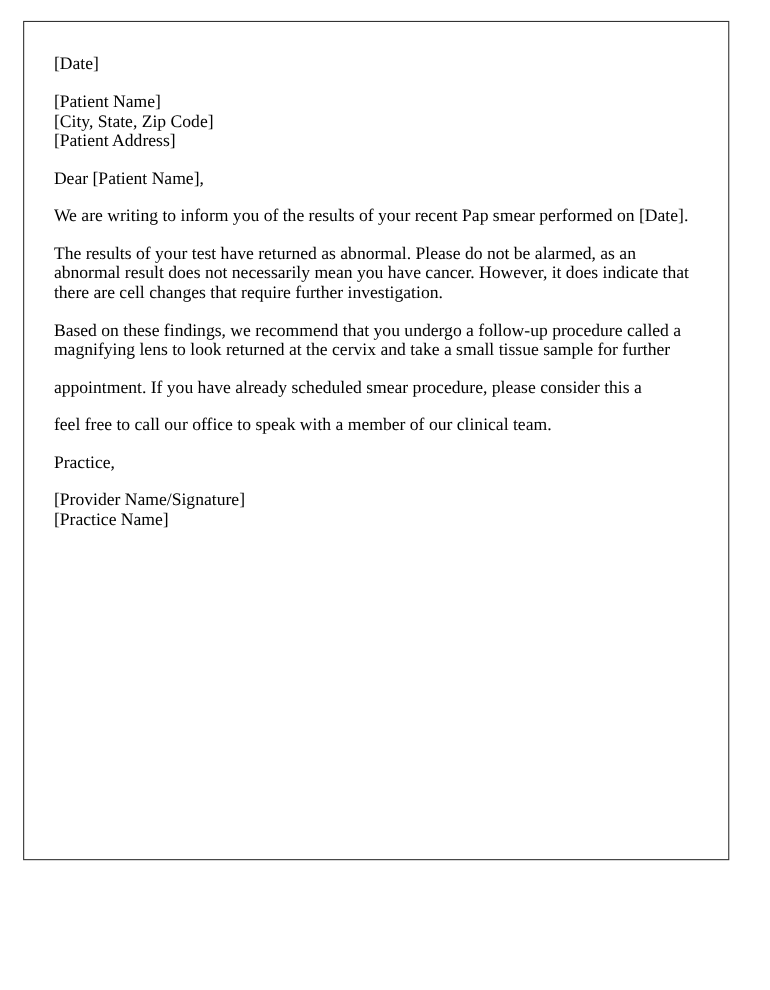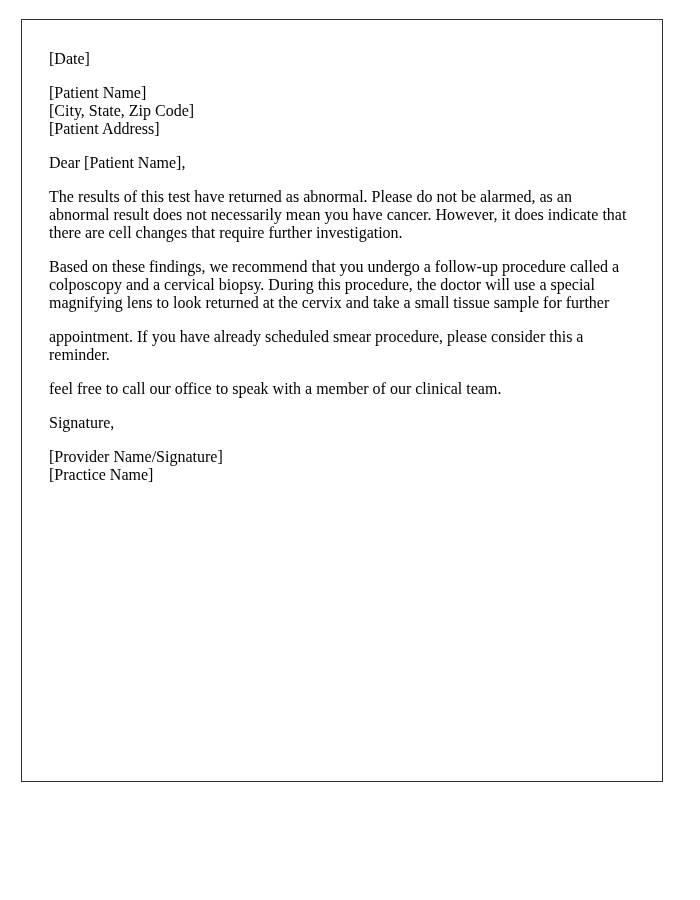--- a/index.html
+++ b/index.html
@@ -47,44 +47,45 @@
   <div class="para">
     <div class="line">[Patient Name]</div>
     <div class="line">[City, State, Zip Code]</div>
     <div class="line">[Patient Address]</div>
   </div>
 
   <div class="para">
     <div class="line">Dear [Patient Name],</div>
   </div>
 
+  <div class="para">
+    <div class="line">We are writing to inform you of the results of your recent Pap smear performed on [Date].</div>
+  </div>
 
   <div class="para">
-    <div class="line">The results of this test have returned as abnormal. Please do not be alarmed, as an</div>
+    <div class="line">The results of your test have returned as abnormal. Please do not be alarmed, as an</div>
     <div class="line">abnormal result does not necessarily mean you have cancer. However, it does indicate that</div>
     <div class="line">there are cell changes that require further investigation.</div>
   </div>
 
   <div class="para">
     <div class="line">Based on these findings, we recommend that you undergo a follow-up procedure called a</div>
-    <div class="line">colposcopy and a cervical biopsy. During this procedure, the doctor will use a special</div>
     <div class="line">magnifying lens to look returned at the cervix and take a small tissue sample for further</div>
   </div>
 
   <div class="para">
     <div class="line">appointment. If you have already scheduled smear procedure, please consider this a</div>
-    <div class="line">reminder.</div>
   </div>
 
   <div class="para">
     <div class="line">feel free to call our office to speak with a member of our clinical team.</div>
   </div>
 
   <div class="para">
-    <div class="line">Signature,</div>
+    <div class="line">Practice,</div>
   </div>
 
   <div class="para">
     <div class="line">[Provider Name/Signature]</div>
     <div class="line">[Practice Name]</div>
   </div>
 
 </div>
 
 </body></html>

